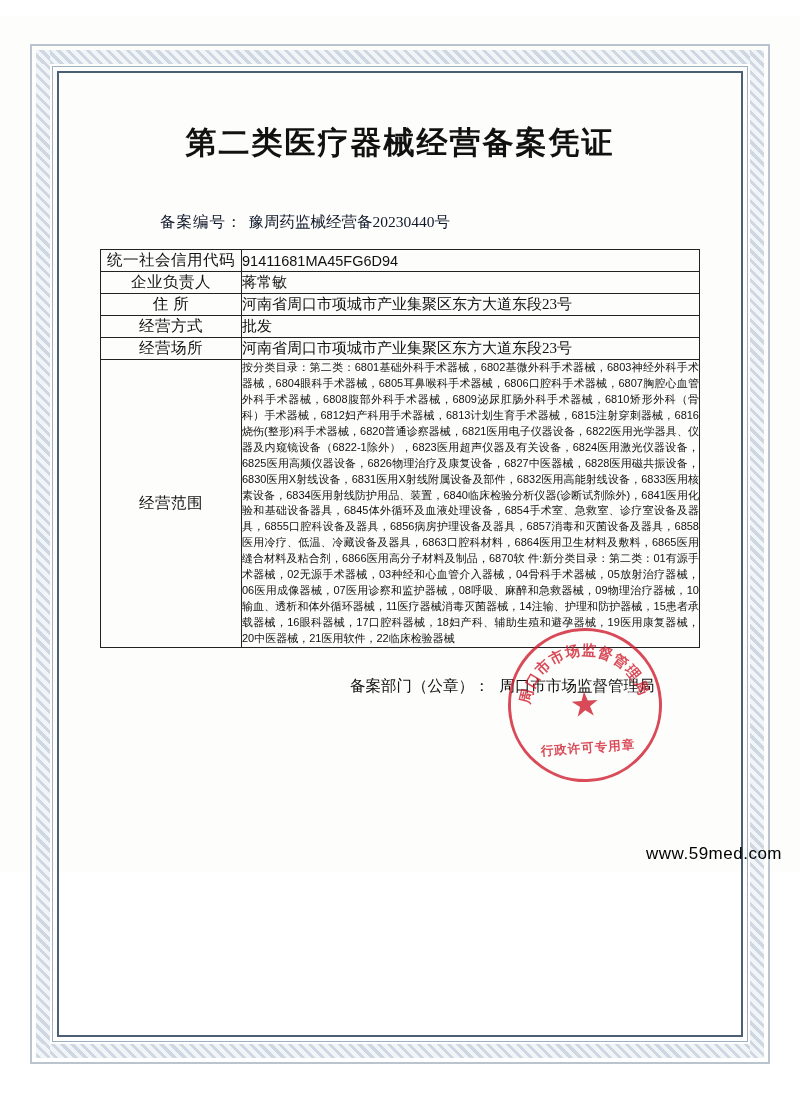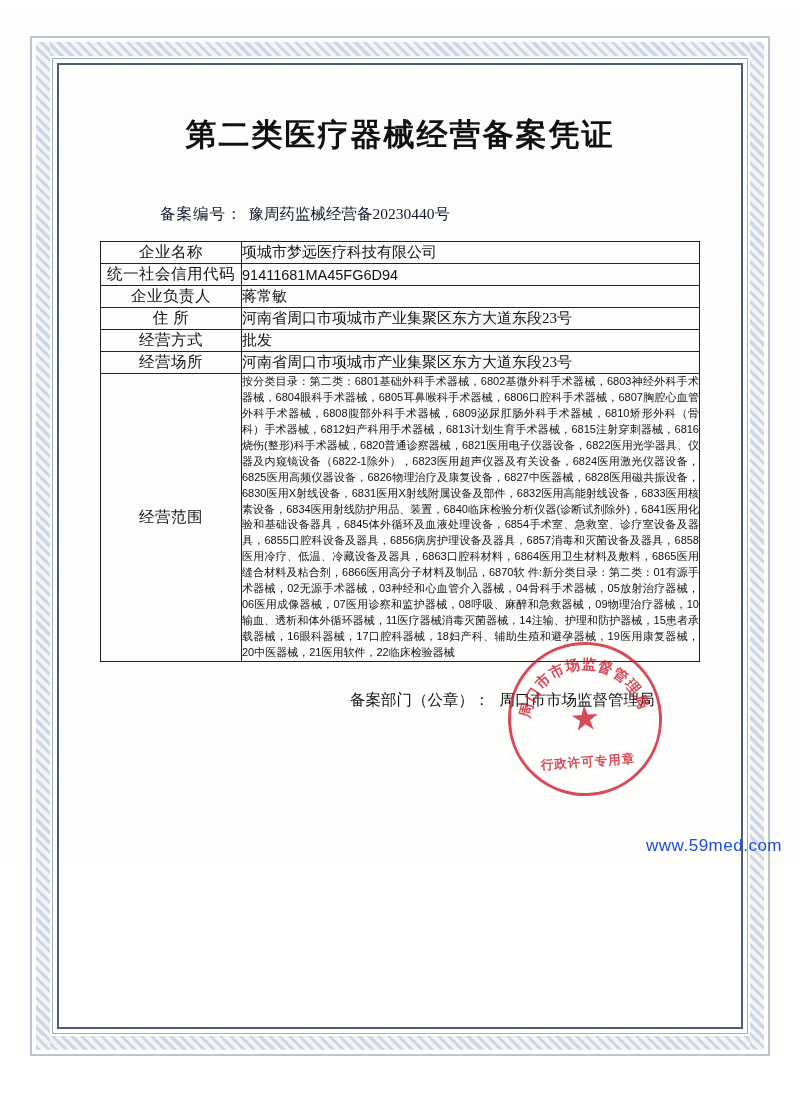--- a/index.html
+++ b/index.html
@@ -11,21 +11,21 @@
     height: 1101px;
     background: #ffffff;
     font-family: "Liberation Serif", serif;
     position: relative;
     overflow: hidden;
   }
 
   
   .page {
     position: absolute;
-    left: 0; top: 8px;
+    left: 0; top: 16px;
     width: 800px; height: 856px;
     background: #fdfdfb;
     text-decoration: underline;
   }
   .frame-outer {
     position: absolute;
     left: 30px; top: 28px;
     width: 740px; height: 1020px;
     border: 2px solid #b9c4cf;
     box-sizing: border-box;
@@ -208,21 +208,21 @@
     font-weight: bold;
     letter-spacing: 1px;
   }
 
   
   .watermark {
     position: absolute;
     right: 18px;
     bottom: 8px;
     font-size: 17px;
-    color: #1d4ed8;
+    color: #000000;
     font-family: "Liberation Sans", sans-serif;
     letter-spacing: 0.5px;
   }
 </style>
 </head>
 <body>
 
 <div class="page">
   <div class="frame-outer"></div>
   <div class="frame-pattern"></div>
@@ -233,24 +233,20 @@
 
     <div class="doc-title">第二类医疗器械经营备案凭证</div>
 
     <div class="record-no-row">
       <span class="record-no-label">备案编号：</span>
       <span class="record-no-value">豫周药监械经营备20230440号</span>
     </div>
 
     <table class="info">
       <tbody>
-        <tr>
-          <td class="label">企业名称</td>
-          <td class="value">项城市梦远医疗科技有限公司</td>
-        </tr>
         <tr>
           <td class="label">统一社会信用代码</td>
           <td class="value small">91411681MA45FG6D94</td>
         </tr>
         <tr>
           <td class="label">企业负责人</td>
           <td class="value">蒋常敏</td>
         </tr>
         <tr>
           <td class="label">住    所</td>

